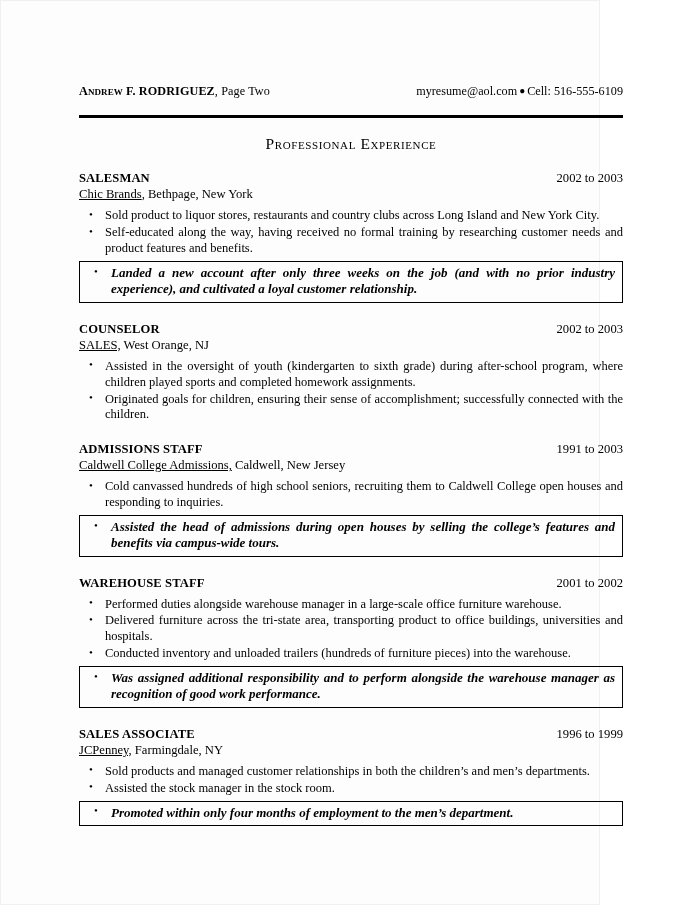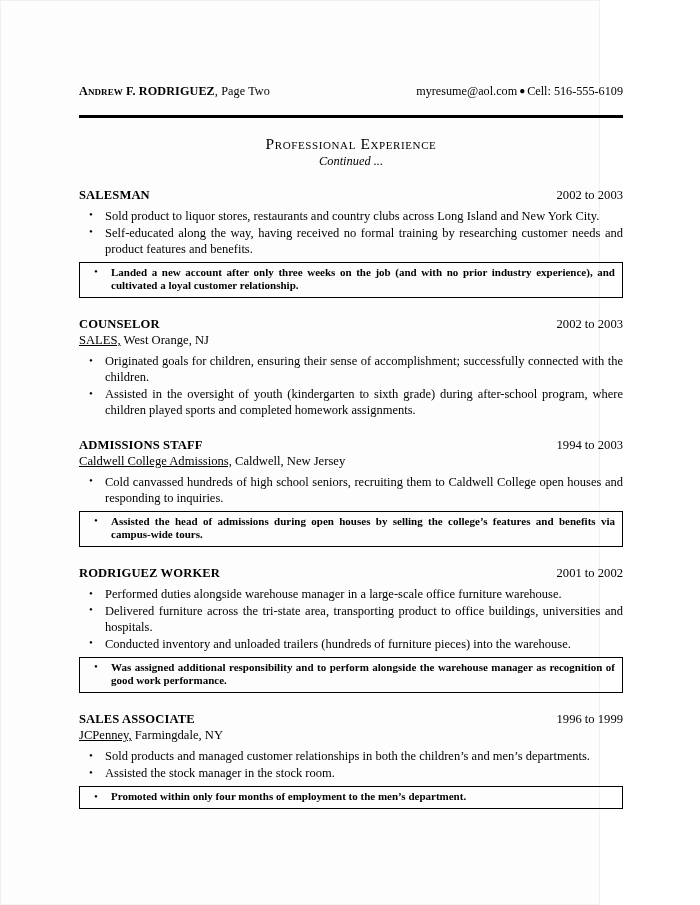--- a/index.html
+++ b/index.html
@@ -140,23 +140,24 @@
     position: relative;
     border: 1.4px solid #000000;
     box-sizing: border-box;
     margin-top: 4px;
     padding: 3px 7px 4px 0;
   }
   .achievement p {
     position: relative;
     margin: 0;
     padding-left: 31px;
-    font-size: 11px;
+    font-size: 13px;
     line-height: 1.26;
     font-weight: bold;
+    font-style: italic;
     text-align: justify;
   }
   .achievement p::before {
     content: "\2022";
     position: absolute;
     left: 14px;
     top: -0.5px;
     font-weight: normal;
     font-style: normal;
     font-size: 11px;
@@ -169,65 +170,65 @@
   <div class="content">
 
     <div class="page-header">
       <div class="hdr-name"><span class="smallcaps">Andrew</span><span> F. RODRIGUEZ</span><span class="plain">, Page Two</span></div>
       <div class="hdr-contact"><span>myresume@aol.com</span><span class="sep">●</span><span>Cell: 516-555-6109</span></div>
     </div>
 
     <div class="rule"></div>
 
     <div class="section-title">Professional Experience</div>
-    <div class="section-sub">Continued ...</div>
 
     <div class="job">
       <div class="job-head">
         <span class="job-title">SALESMAN</span>
         <span class="job-dates">2002 to 2003</span>
       </div>
+      <div class="job-employer"><span class="emp-name">Chic Brands</span><span>, Bethpage, New York</span></div>
       <ul class="bullets">
         <li>Sold product to liquor stores, restaurants and country clubs across Long Island and New York City.</li>
         <li>Self-educated along the way, having received no formal training by researching customer needs and product features and benefits.</li>
       </ul>
       <div class="achievement">
         <p>Landed a new account after only three weeks on the job (and with no prior industry experience), and cultivated a loyal customer relationship.</p>
       </div>
     </div>
 
     <div class="job">
       <div class="job-head">
         <span class="job-title">COUNSELOR</span>
         <span class="job-dates">2002 to 2003</span>
       </div>
       <div class="job-employer"><span class="emp-name">SALES,</span><span> West Orange, NJ</span></div>
       <ul class="bullets">
+        <li>Assisted in the oversight of youth (kindergarten to sixth grade) during after-school program, where children played sports and completed homework assignments.</li>
         <li>Originated goals for children, ensuring their sense of accomplishment; successfully connected with the children.</li>
-        <li>Assisted in the oversight of youth (kindergarten to sixth grade) during after-school program, where children played sports and completed homework assignments.</li>
       </ul>
     </div>
 
     <div class="job">
       <div class="job-head">
         <span class="job-title">ADMISSIONS STAFF</span>
-        <span class="job-dates">1994 to 2003</span>
+        <span class="job-dates">1991 to 2003</span>
       </div>
       <div class="job-employer"><span class="emp-name">Caldwell College Admissions,</span><span> Caldwell, New Jersey</span></div>
       <ul class="bullets">
         <li>Cold canvassed hundreds of high school seniors, recruiting them to Caldwell College open houses and responding to inquiries.</li>
       </ul>
       <div class="achievement">
         <p>Assisted the head of admissions during open houses by selling the college’s features and benefits via  campus-wide tours.</p>
       </div>
     </div>
 
     <div class="job">
       <div class="job-head">
-        <span class="job-title">RODRIGUEZ WORKER</span>
+        <span class="job-title">WAREHOUSE STAFF</span>
         <span class="job-dates">2001 to 2002</span>
       </div>
       <ul class="bullets">
         <li>Performed duties alongside warehouse manager in a large-scale office furniture warehouse.</li>
         <li>Delivered furniture across the tri-state area, transporting product to office buildings, universities and hospitals.</li>
         <li>Conducted inventory and unloaded trailers (hundreds of furniture pieces) into the warehouse.</li>
       </ul>
       <div class="achievement">
         <p>Was assigned additional responsibility and to perform alongside the warehouse manager as recognition of good work performance.</p>
       </div>

